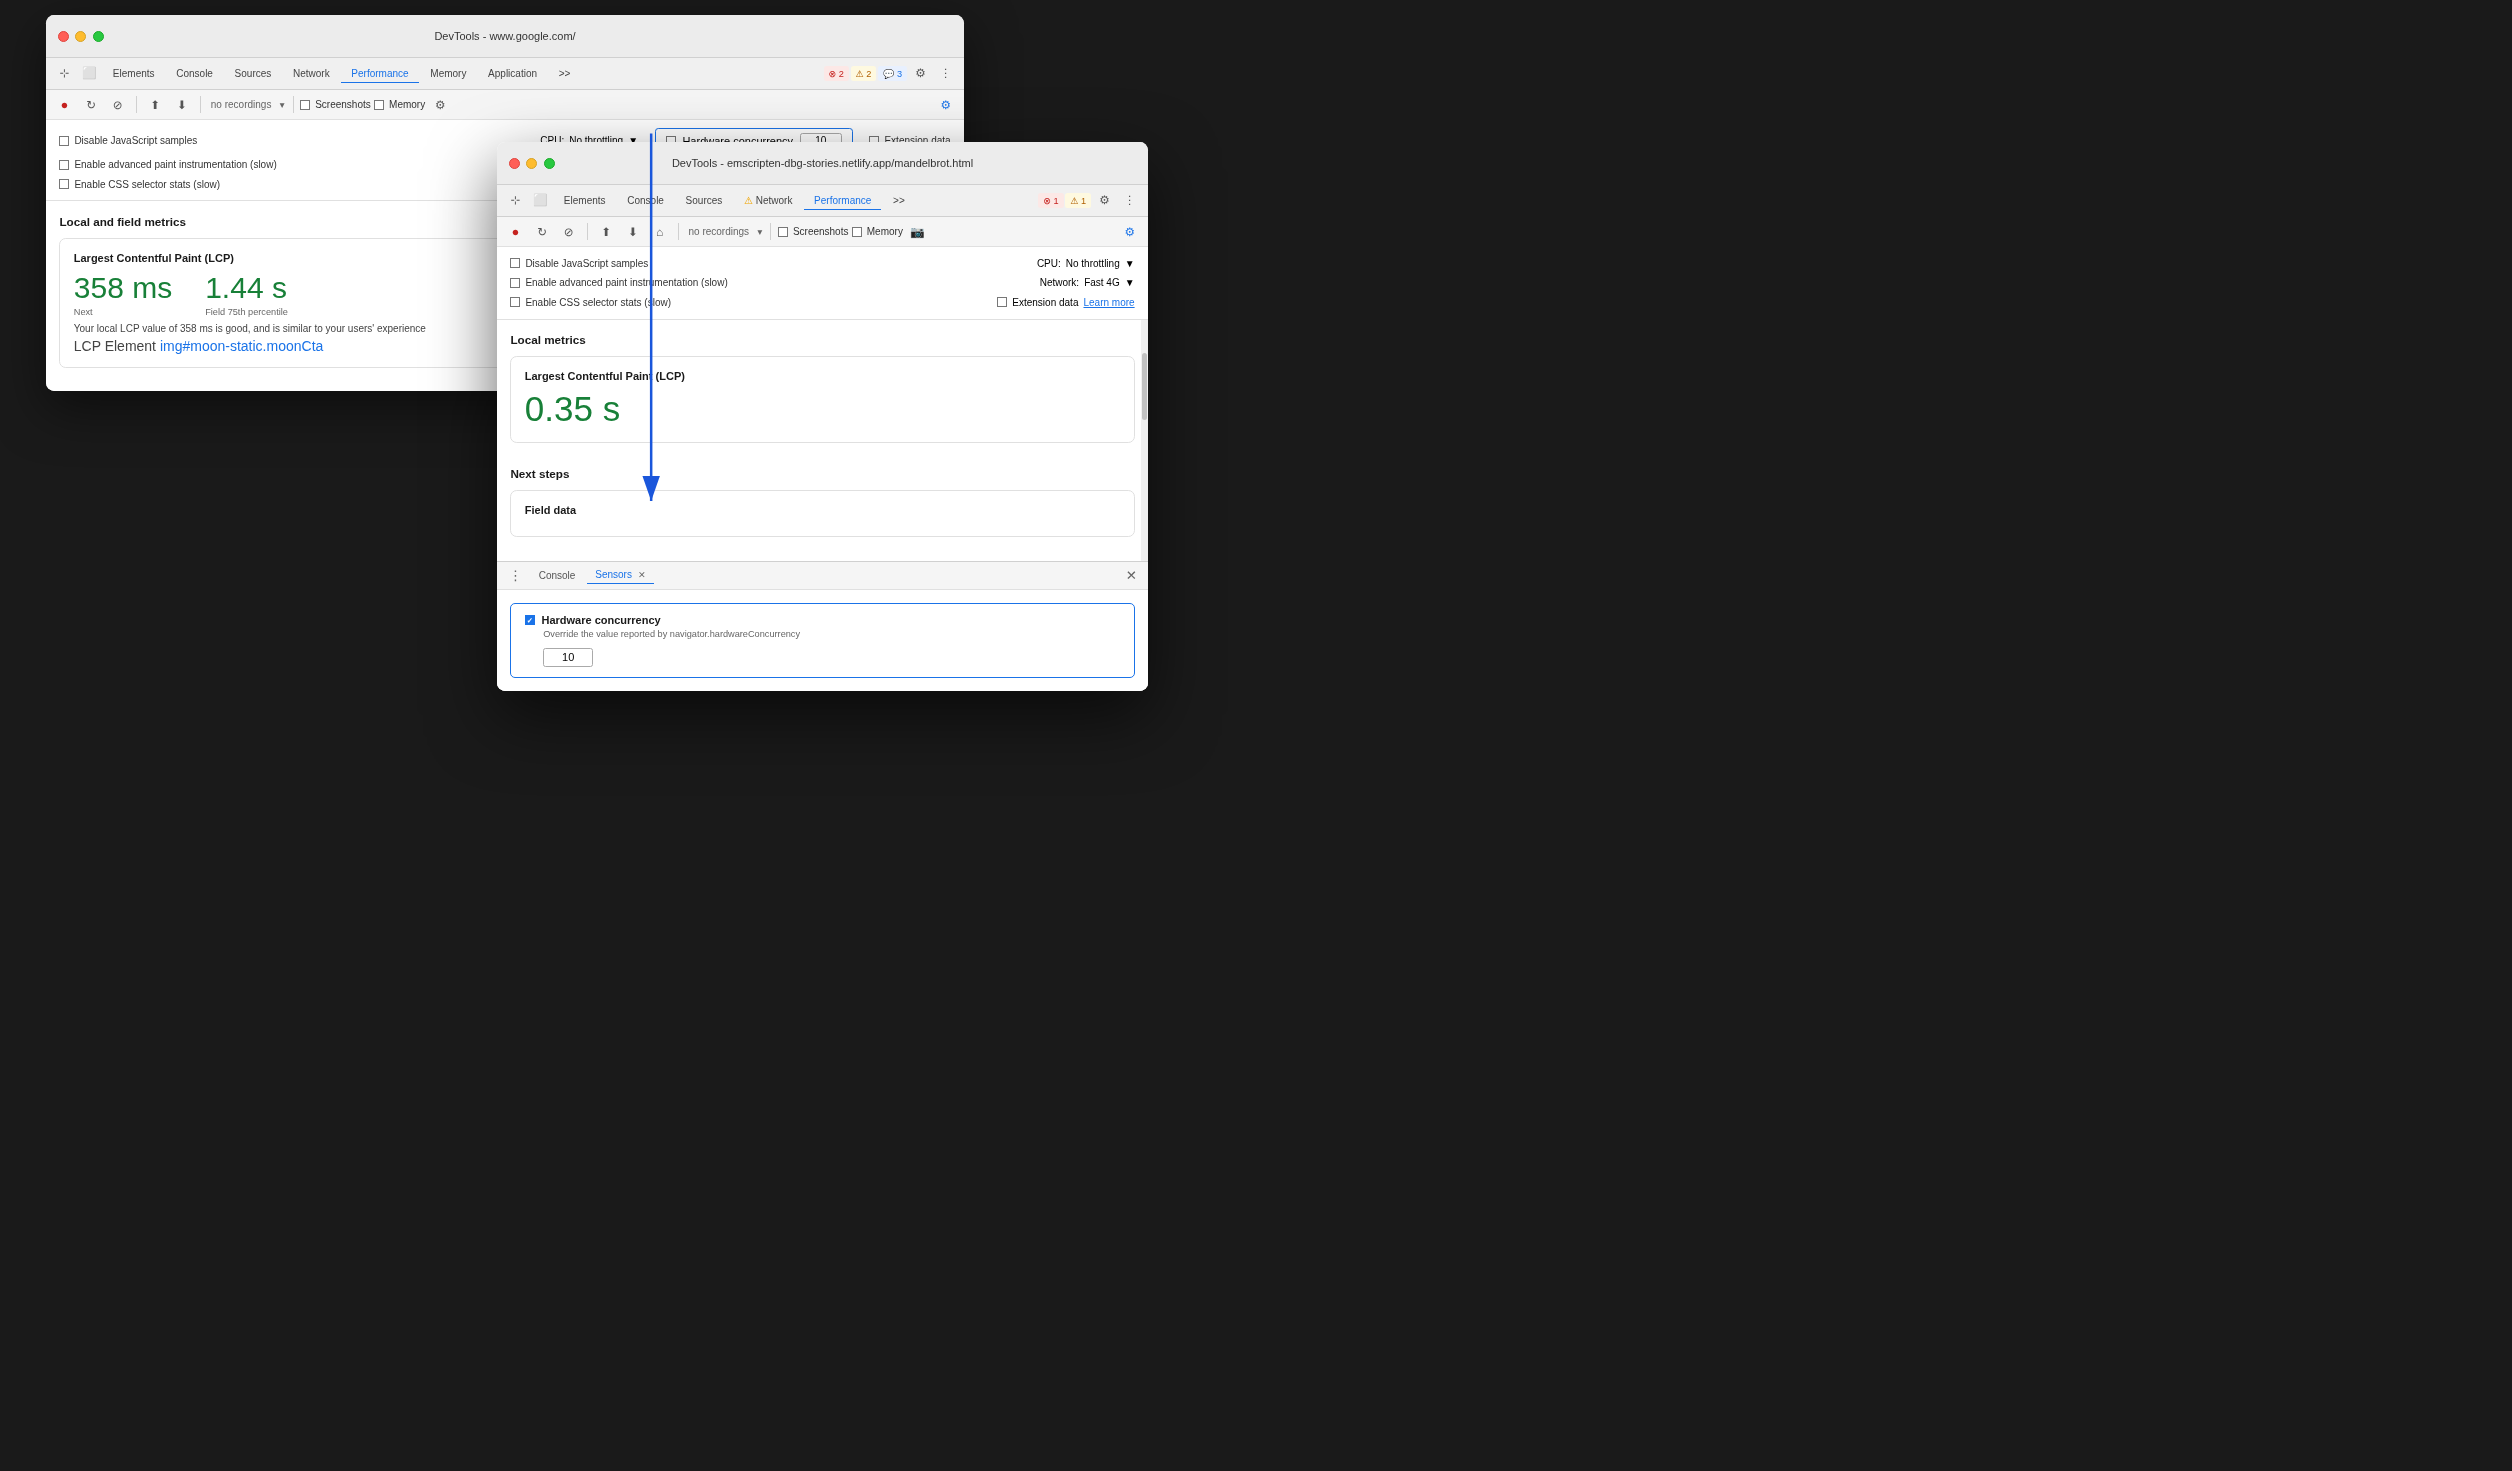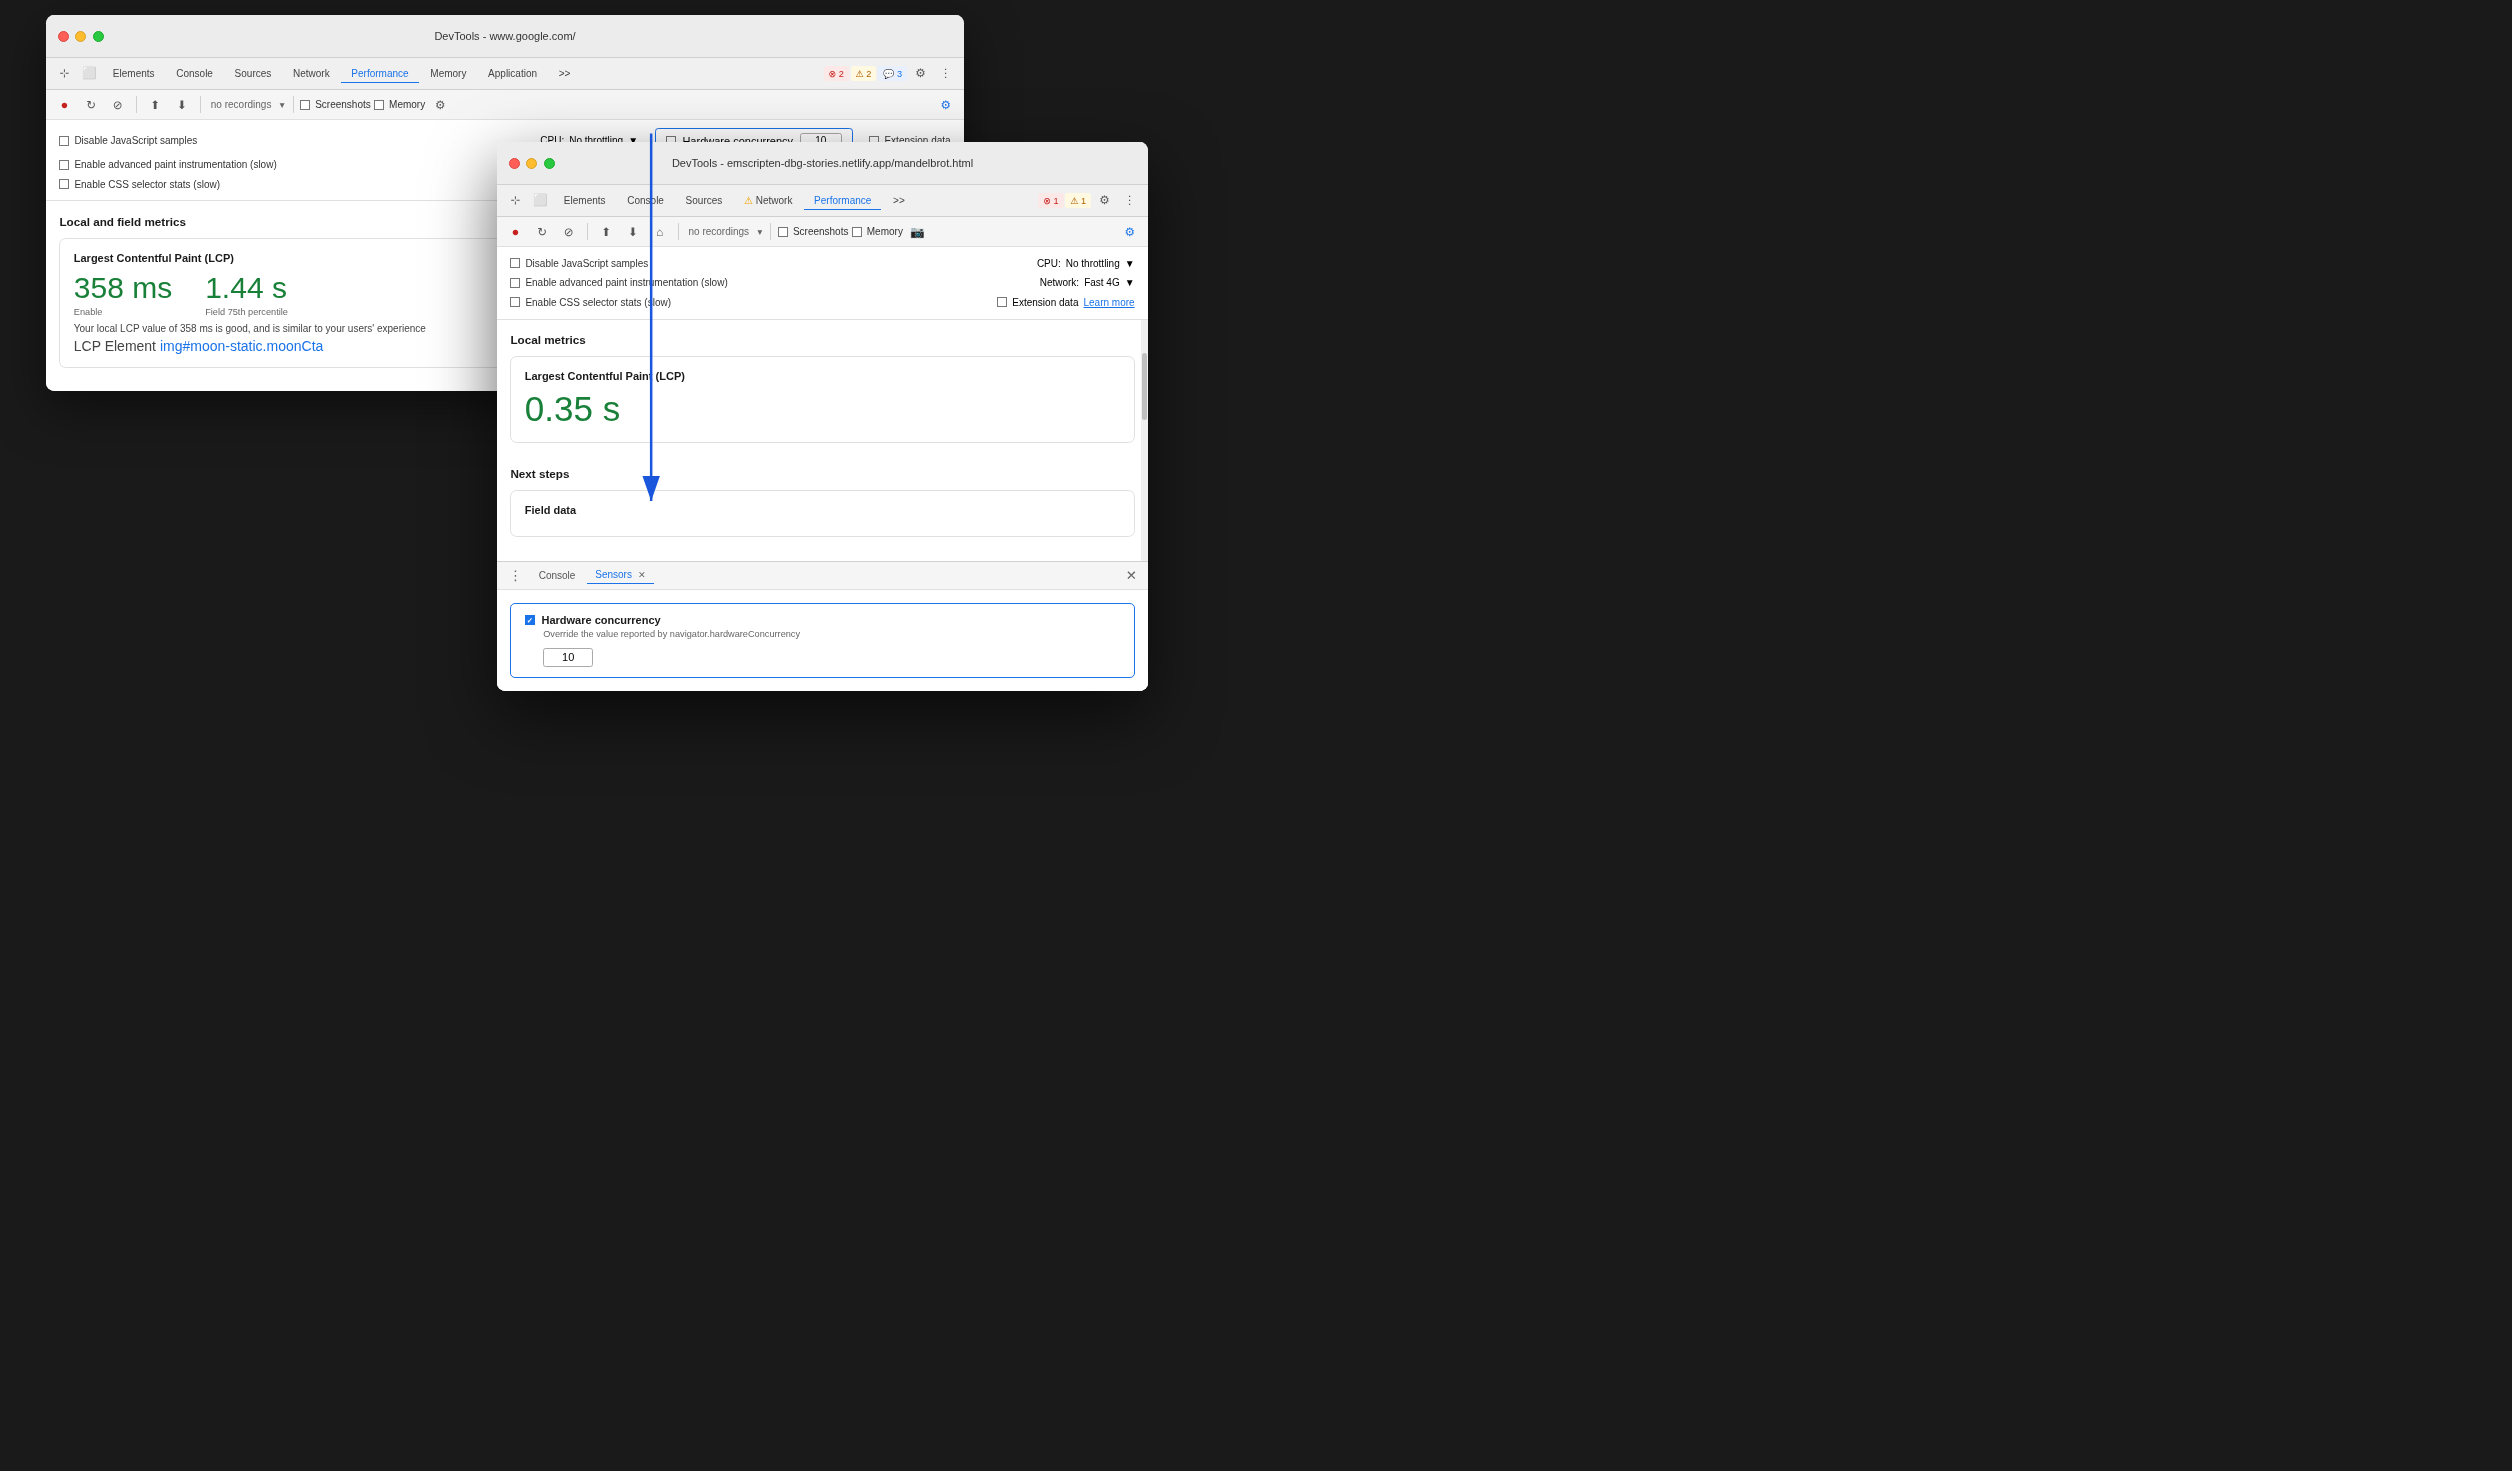--- a/index.html
+++ b/index.html
@@ -508,21 +508,21 @@
     </div>
   </div>
 
   <div class="devtools-content">
     <div class="section-title">Local and field metrics</div>
     <div class="metric-card">
       <div class="metric-title">Largest Contentful Paint (LCP)</div>
       <div class="metric-values">
         <div>
           <div class="metric-value-green">358 ms</div>
-          <div class="metric-label">Enable</div>
+          <div class="metric-label">Next</div>
         </div>
         <div>
           <div class="metric-value-green">1.44 s</div>
           <div class="metric-label">Field 75th percentile</div>
         </div>
       </div>
       <div class="metric-desc">
         <span>Your local LCP value of 358 ms is good, and is similar to your users' experience</span>
       </div>
       <div class="lcp-element">

